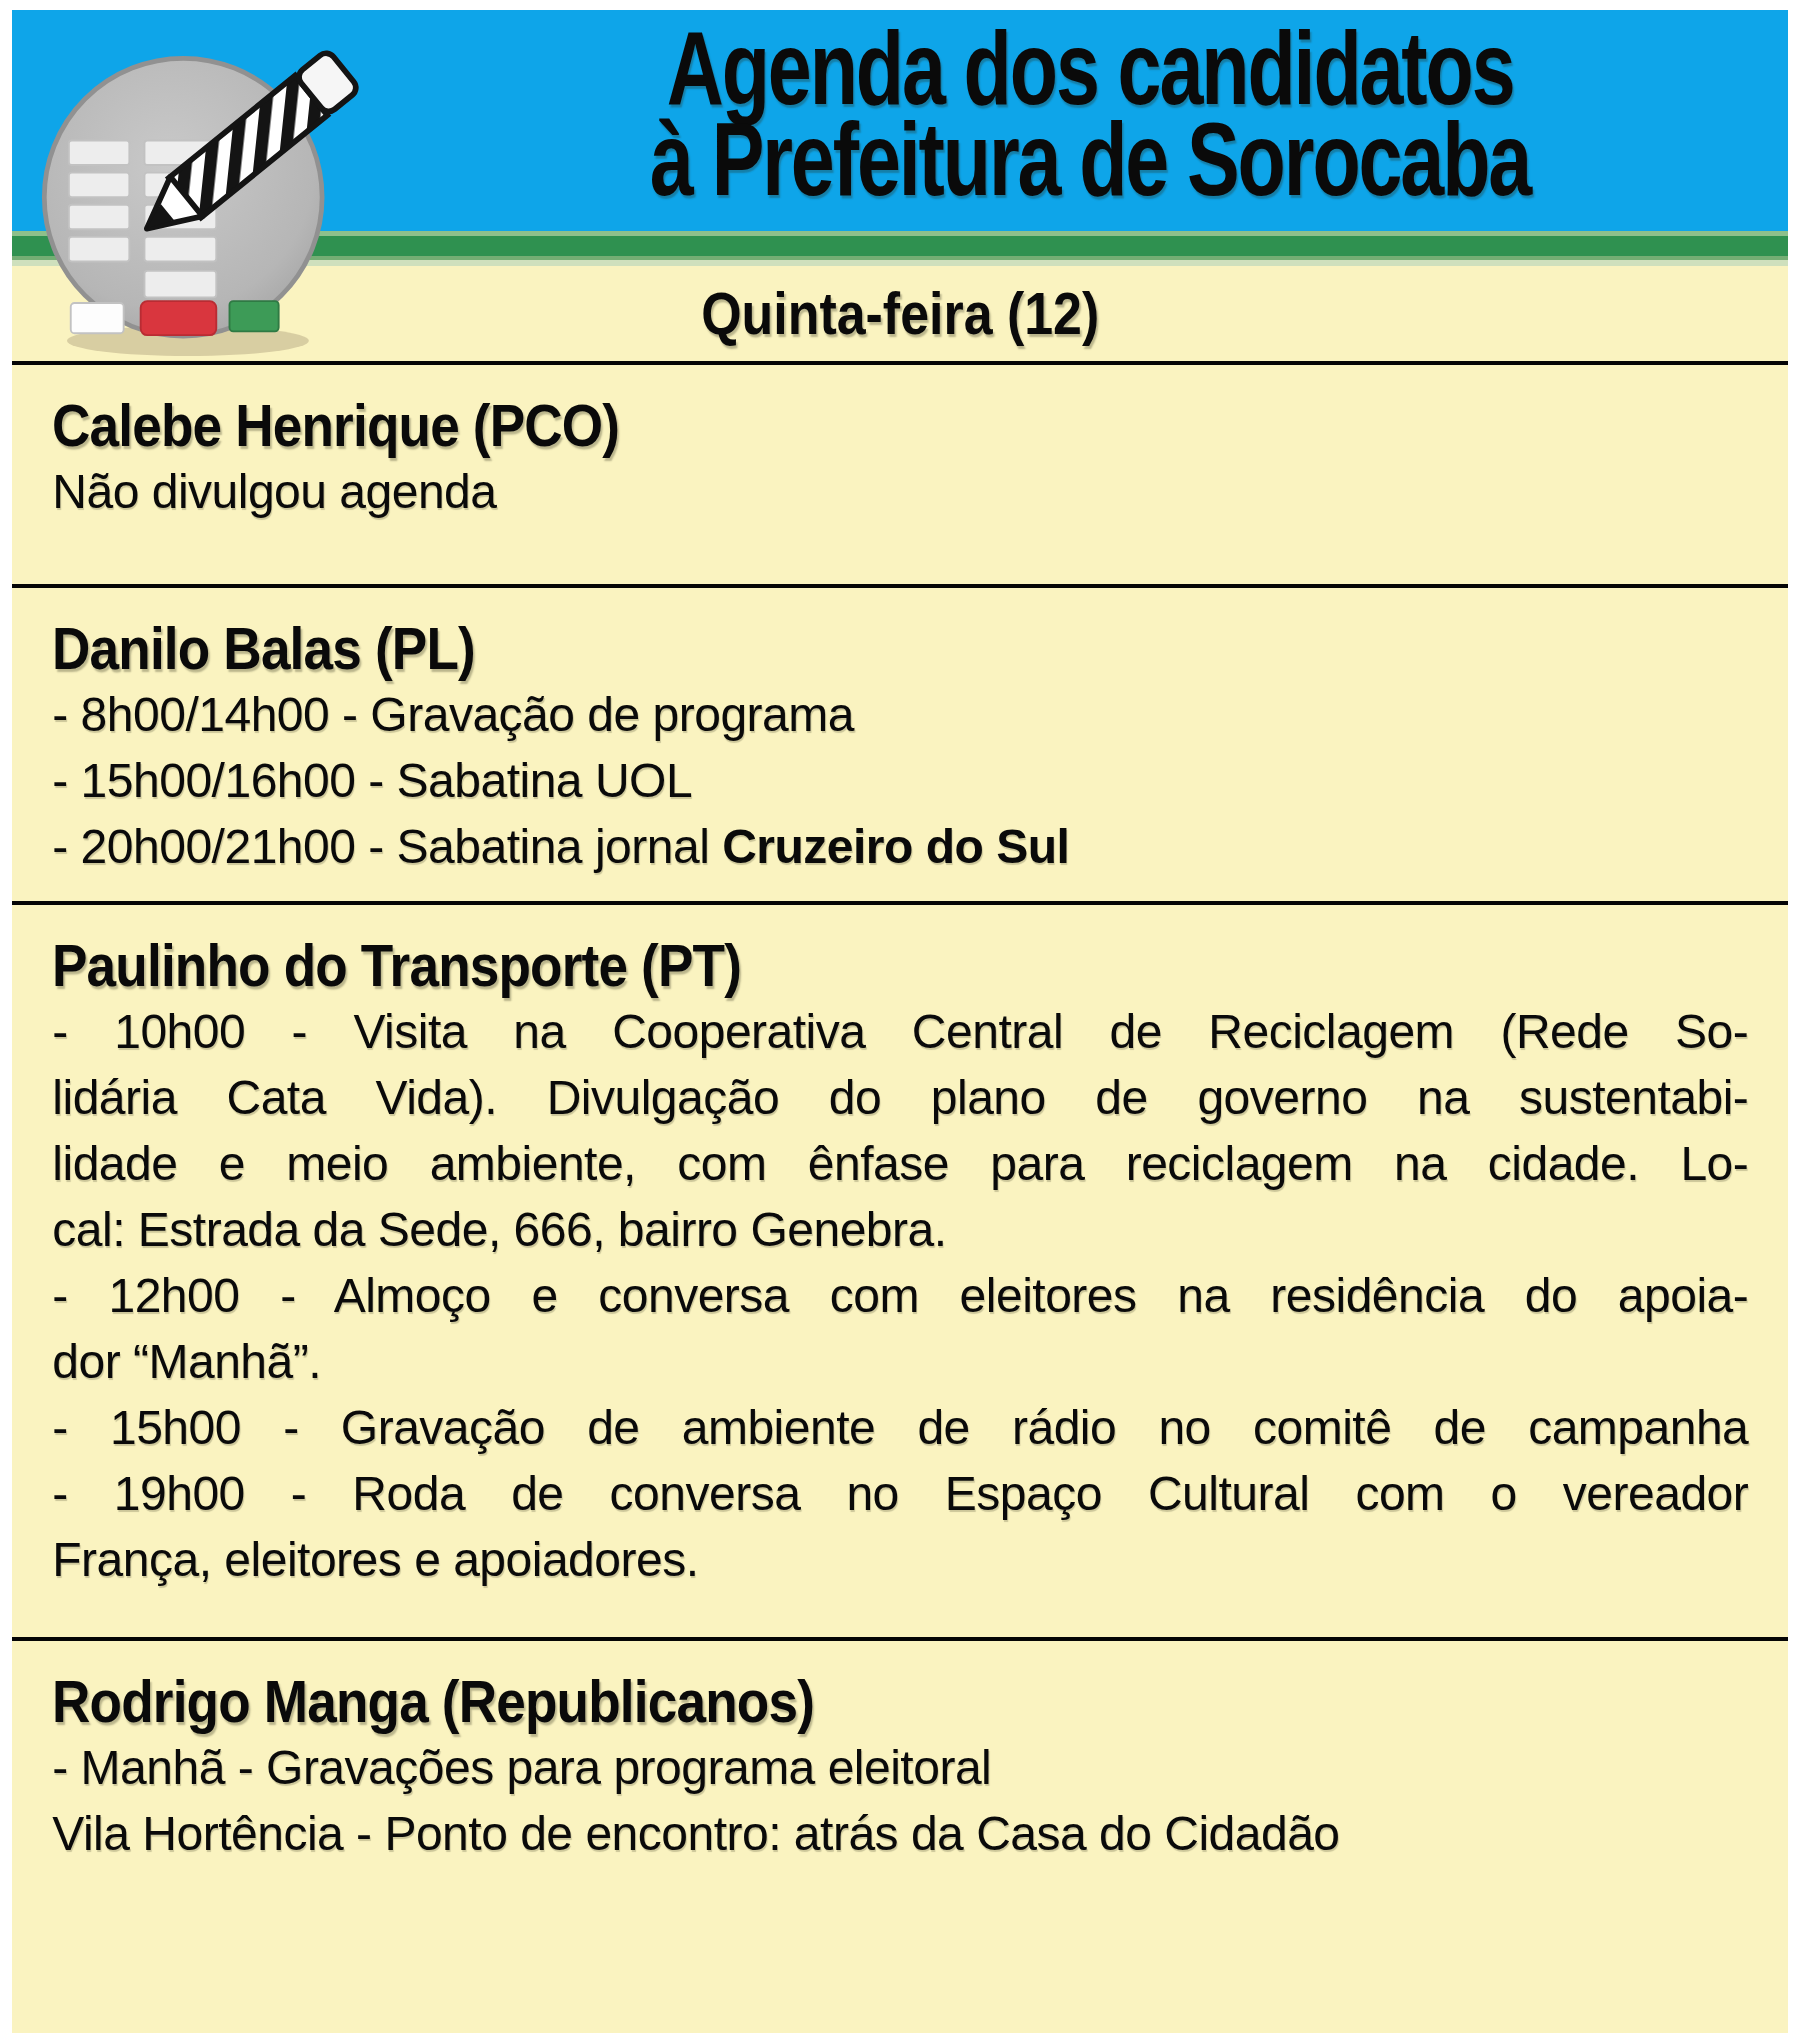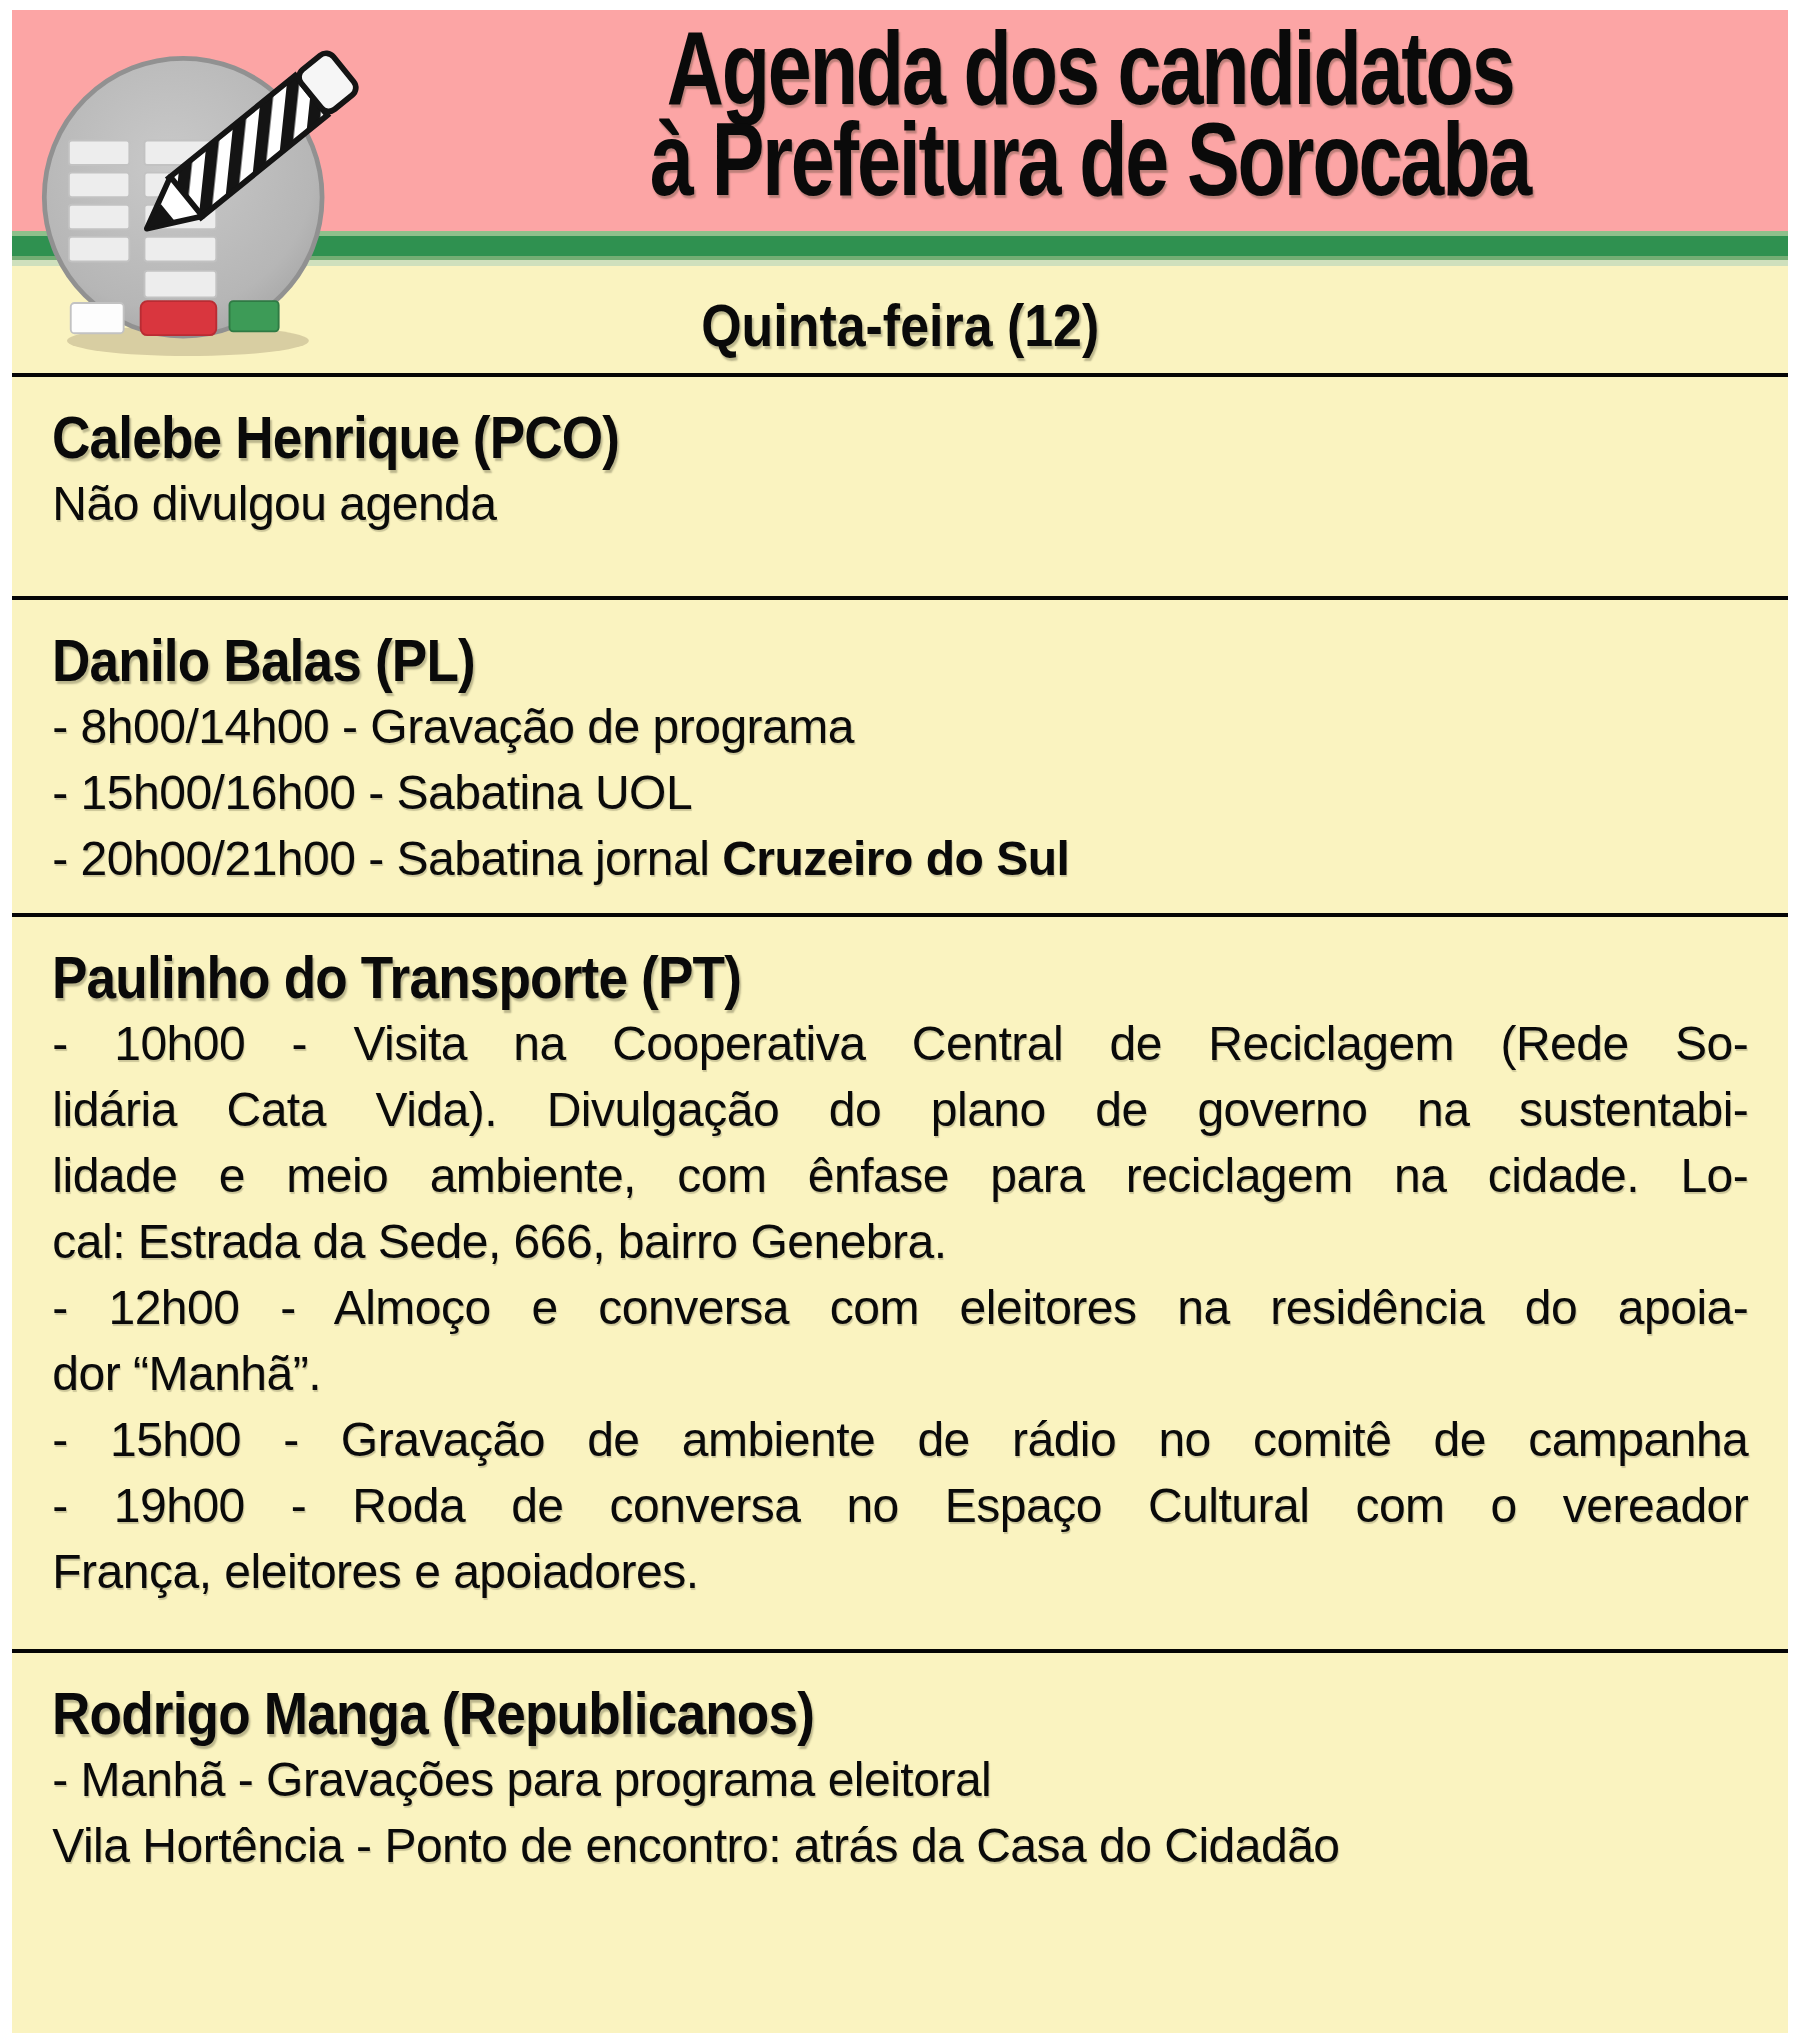--- a/index.html
+++ b/index.html
@@ -12,21 +12,21 @@
     overflow:hidden;
   }
   .page{
     position:absolute;left:12.3px;top:9.5px;
     width:1776px;height:2023px;
     overflow:hidden;
   }
   
   .band-blue{
     height:221px;
-    background:#fca5a5;
+    background:#0ea5e9;
   }
   .band-green{
     height:35px;
     background:linear-gradient(
       #8ec08b 0px,#8ec08b 4.7px,
       #2f9150 4.7px,#2f9150 24.6px,
       #74ae74 24.6px,#74ae74 29px,
       #cfe0bd 29px,#cfe0bd 35px);
   }
   .header-title{
@@ -58,21 +58,20 @@
     height:1768px;
     background:#faf3c0;
     overflow:hidden;
   }
   .day-header{
     padding:15px 64px 14px;
     border-bottom:4.7px solid #050505;
     text-align:center;
     font-size:59px;font-weight:bold;line-height:66px;
     white-space:nowrap;
-    margin-top:12px;
   }
   .day-header>span{
     display:inline-block;
     transform:scaleX(.88);
     transform-origin:50% 50%;
     text-shadow:1.9px 2.8px 1.9px rgba(40,40,20,.30);
   }
   .section{padding:28px 40px 24.6px;}
   .section+.section{border-top:4.7px solid #050505;}
   .section-calebe{padding-bottom:59px;}

